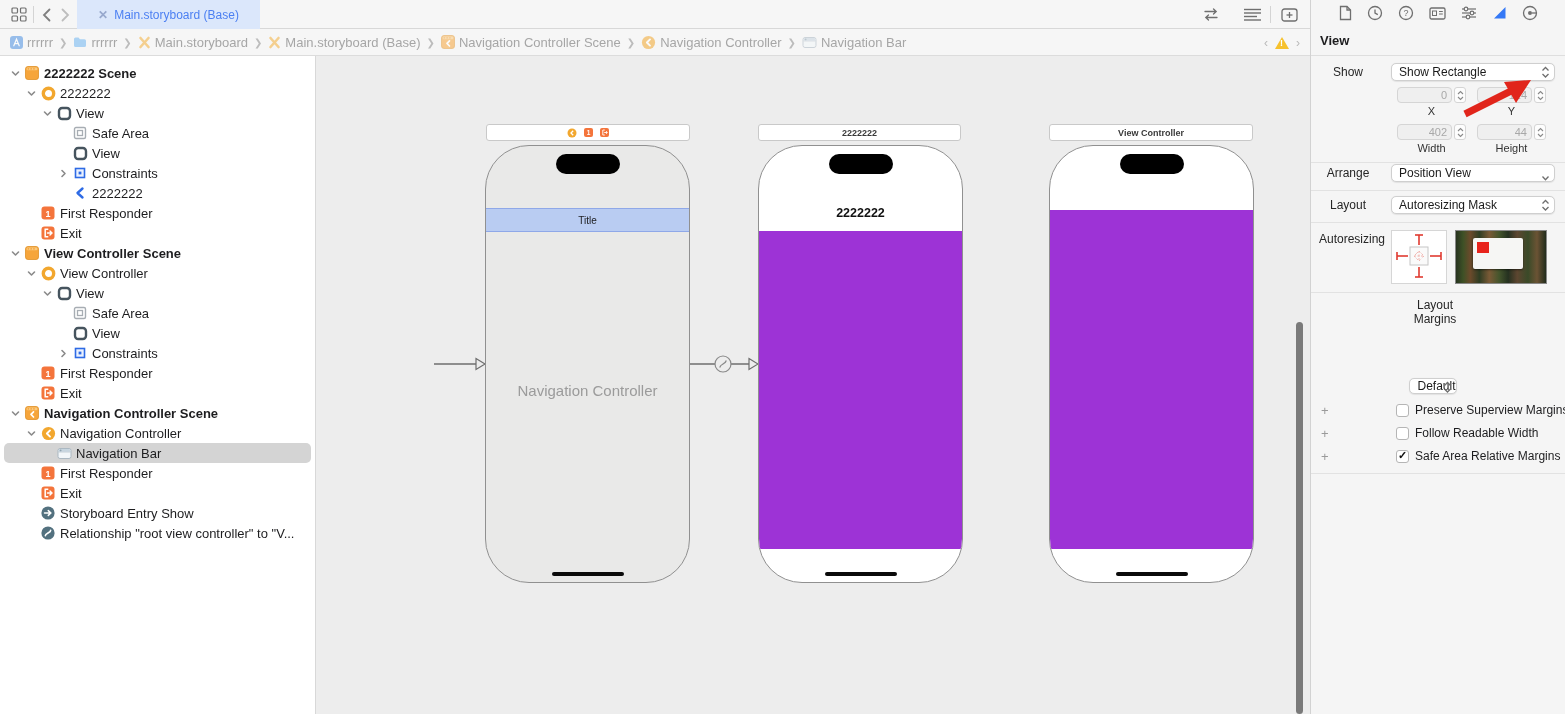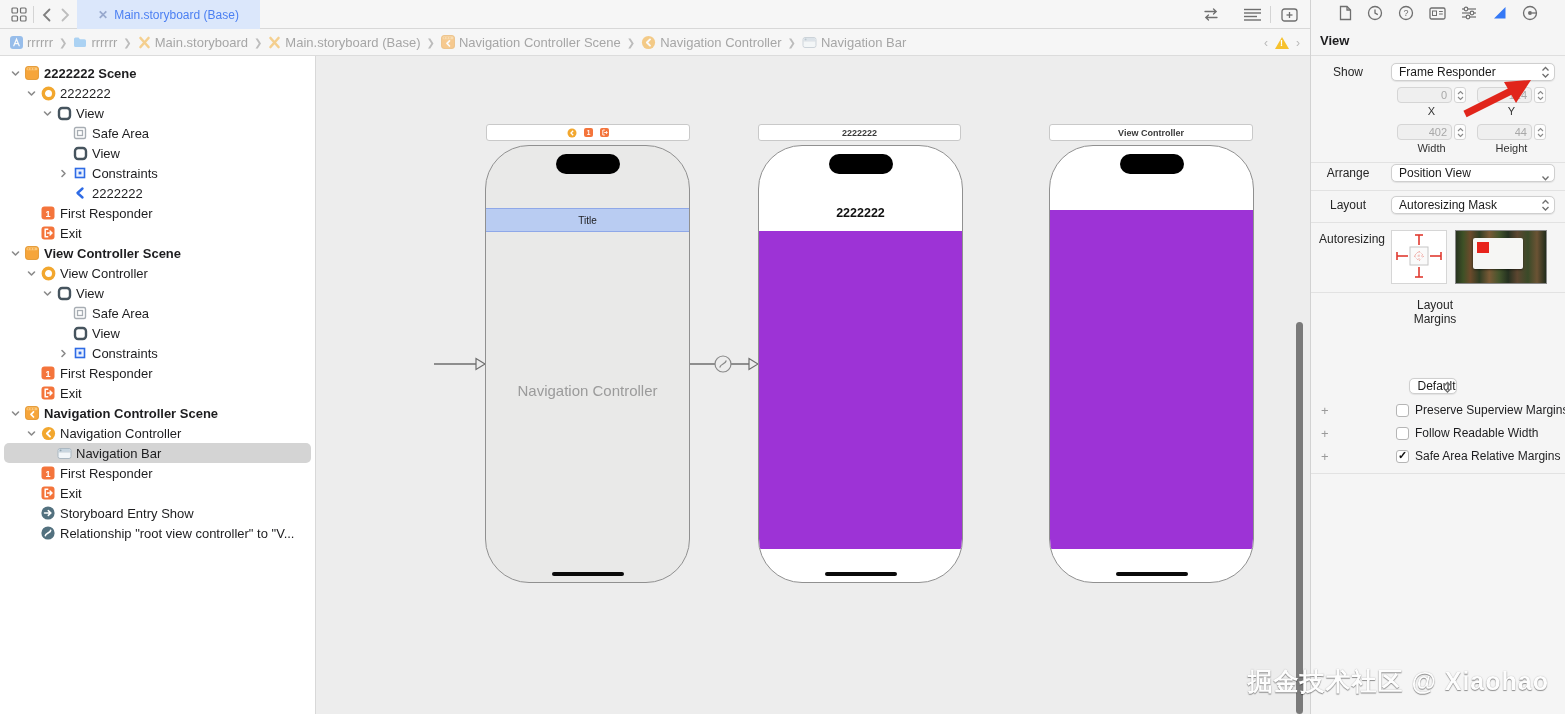--- a/index.html
+++ b/index.html
@@ -618,21 +618,21 @@
     <svg class="red-arrow" width="84" height="44">
       <line x1="6" y1="38" x2="52" y2="15" stroke="#E1251B" stroke-width="7"></line>
       <polygon points="72,4 45,6 57,27" fill="#E1251B"></polygon>
     </svg>
 
     <div class="ins-body">
 
       <div class="ins-row">
         <span class="ins-label">Show</span>
         <div class="dropdown">
-          <span>Frame Responder</span>
+          <span>Show Rectangle</span>
           <span class="dd-chev"><svg width="9" height="13">
                 <path d="M1.5 4.5 L4.5 1.5 L7.5 4.5" stroke="#6e6e6e" stroke-width="1.3" fill="none"></path>
                 <path d="M1.5 8 L4.5 11 L7.5 8" stroke="#6e6e6e" stroke-width="1.3" fill="none"></path>
               </svg></span>
         </div>
       </div>
 
       <div class="fields-row">
         <div class="fgroup">
           <input class="tfield" disabled="" value="0" style="">
@@ -762,14 +762,13 @@
             <span class="plus-mark">+</span>
             <span class="checkbox checked"></span>
             <span class="cb-label">Safe Area Relative Margins</span>
           </div>
         </div>
 
       <div class="ins-divider" style="margin-top:10px;"></div>
     </div>
   </div>
 
-  <div class="watermark">掘金技术社区 @ Xiaohao</div>
 </div>
 
 </body></html>

